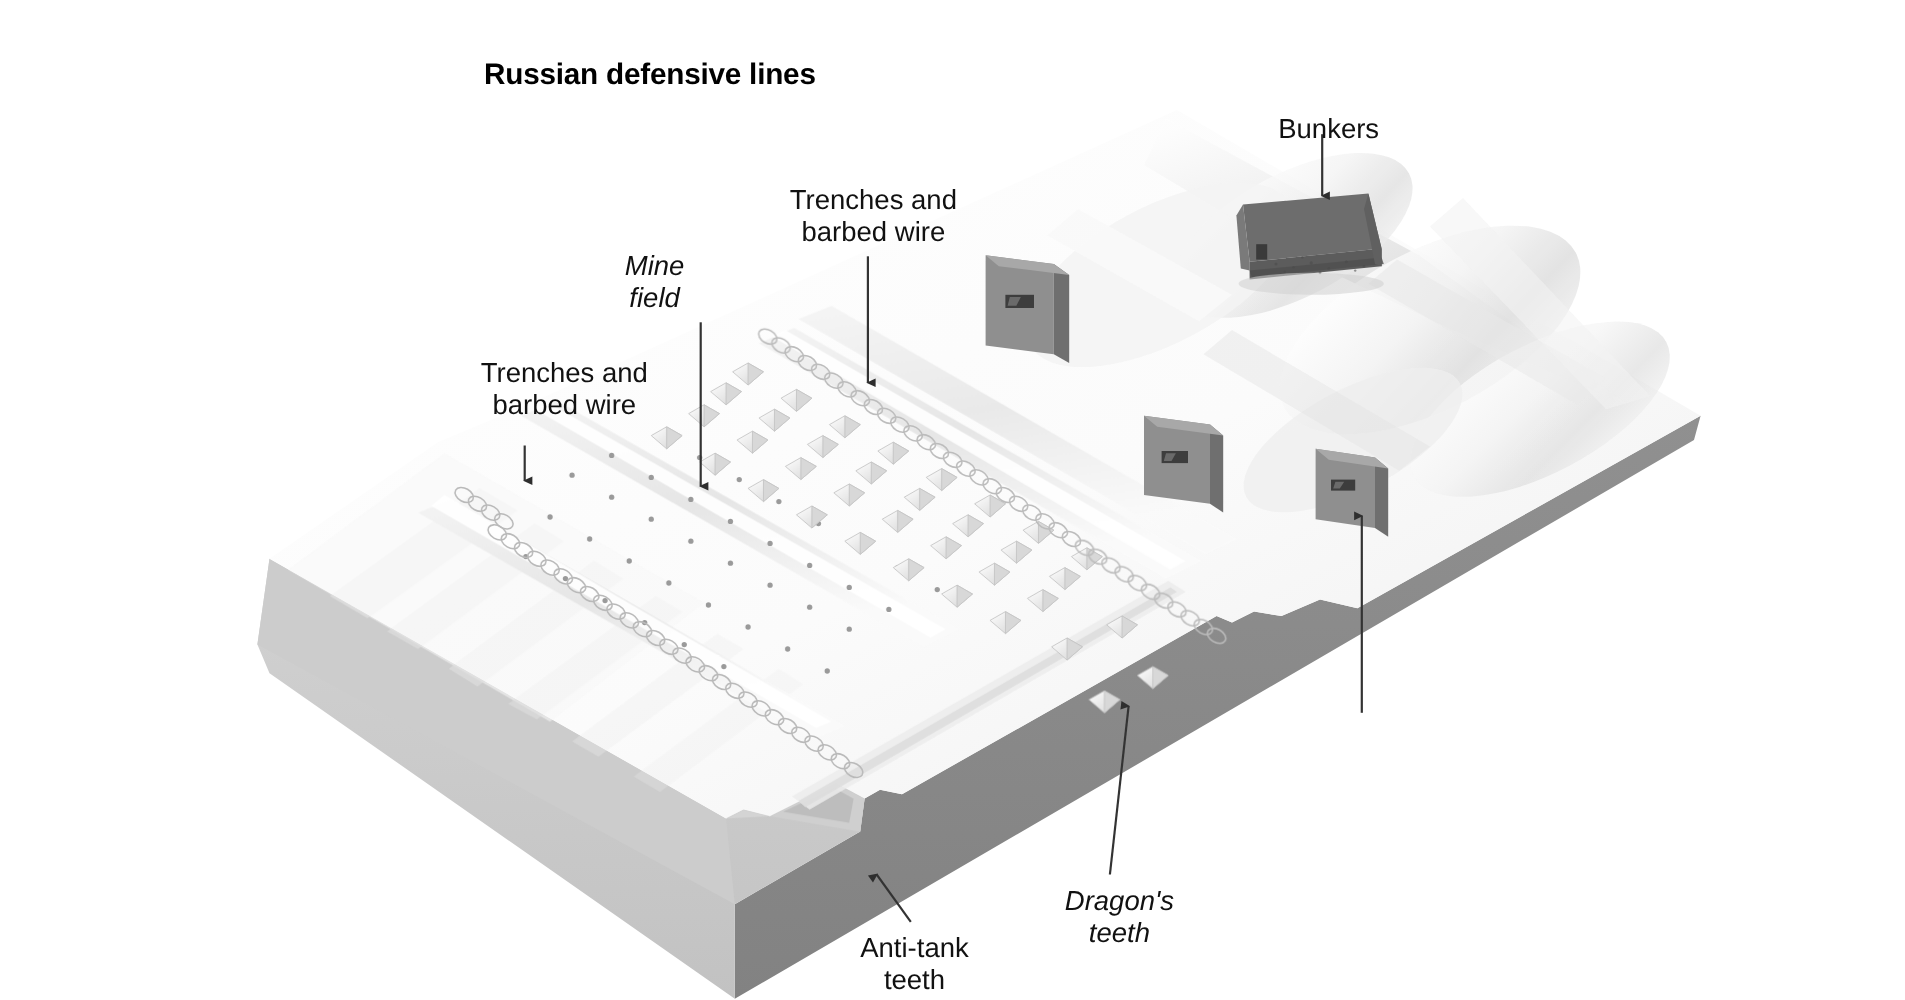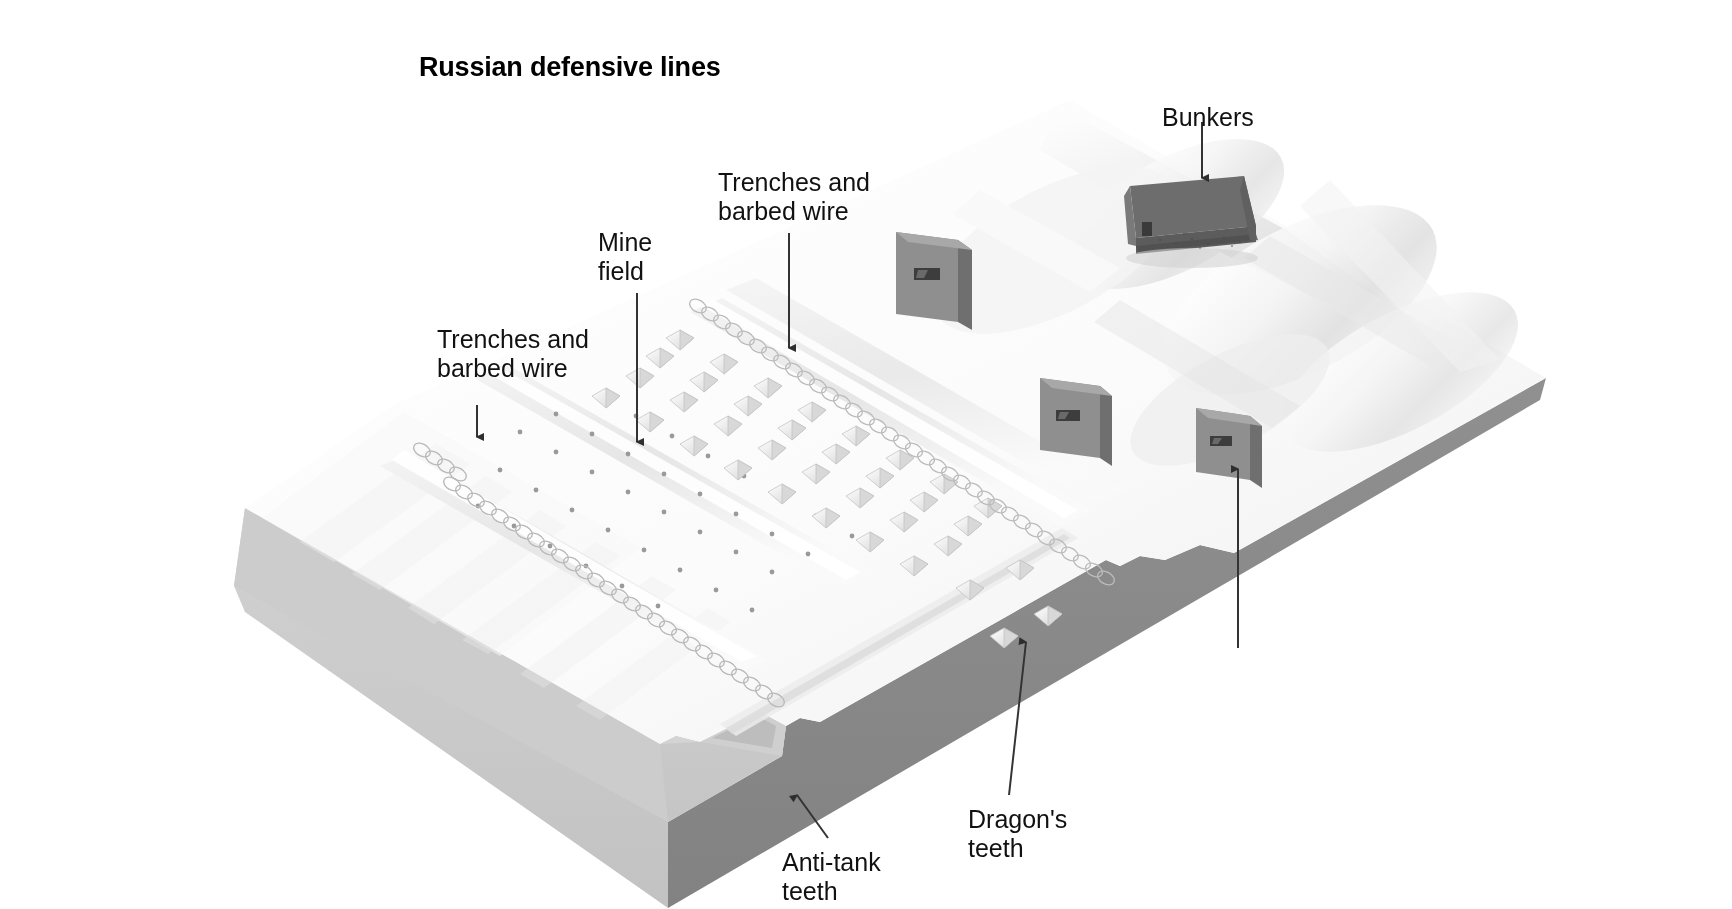--- a/index.html
+++ b/index.html
@@ -1,21 +1,21 @@
 <!DOCTYPE html>
 <html><head>
 <meta charset="utf-8">
 <style>
   html,body{margin:0;padding:0;background:#ffffff;}
   body{width:1732px;height:909px;position:relative;overflow:hidden;
        font-family:"Liberation Sans",sans-serif;color:#111111;}
   #stage{position:absolute;inset:0;}
-  .lbl{position:absolute;font-size:25px;line-height:29px;color:#111;white-space:pre-line;}
-  .lbl.italic{}
-  #title{position:absolute;left:419px;top:52px;font-size:27px;font-weight:bold;color:#000;letter-spacing:-.2px;}
+  .lbl{position:absolute;font-size:25px;line-height:29px;color:#111;white-space:pre-line;text-align:center;}
+  .lbl.italic{font-style:italic;}
+  #title{position:absolute;left:440px;top:52px;font-size:27px;font-weight:bold;color:#000;letter-spacing:-.2px;}
   svg.art{position:absolute;left:0;top:0;width:1732px;height:909px;}
   .leader{stroke:#333;stroke-width:2;fill:none;}
 </style>
 </head>
 <body>
 
 <div id="stage">
 
   <div id="title">Russian defensive lines</div>
 
@@ -452,21 +452,21 @@
       <line class="leader" x1="789" y1="233" x2="789" y2="348" marker-end="url(#arrHead)"></line>
       <line class="leader" x1="1202" y1="122" x2="1202" y2="178" marker-end="url(#arrHead)"></line>
       <line class="leader" x1="1238" y1="648" x2="1238" y2="469" marker-end="url(#arrHeadUp)"></line>
       <line class="leader" x1="1009" y1="795" x2="1026" y2="642" marker-end="url(#arrHeadUp)"></line>
       <line class="leader" x1="828" y1="838" x2="797" y2="795" marker-end="url(#arrHeadUp)"></line>
     </g>
   </svg>
 
   <div class="lbl" style="left:437px;top:325px;">Trenches and
 barbed wire</div>
-  <div class="lbl" style="left:598px;top:228px;">Mine
+  <div class="lbl" style="left:568px;top:228px;font-style:italic;">Mine
 field</div>
   <div class="lbl" style="left:718px;top:168px;">Trenches and
 barbed wire</div>
   <div class="lbl" style="left:1162px;top:103px;">Bunkers</div>
   <div class="lbl italic" style="left:968px;top:805px;">Dragon's
 teeth</div>
   <div class="lbl" style="left:782px;top:848px;">Anti-tank
 teeth</div>
 
 </div>

